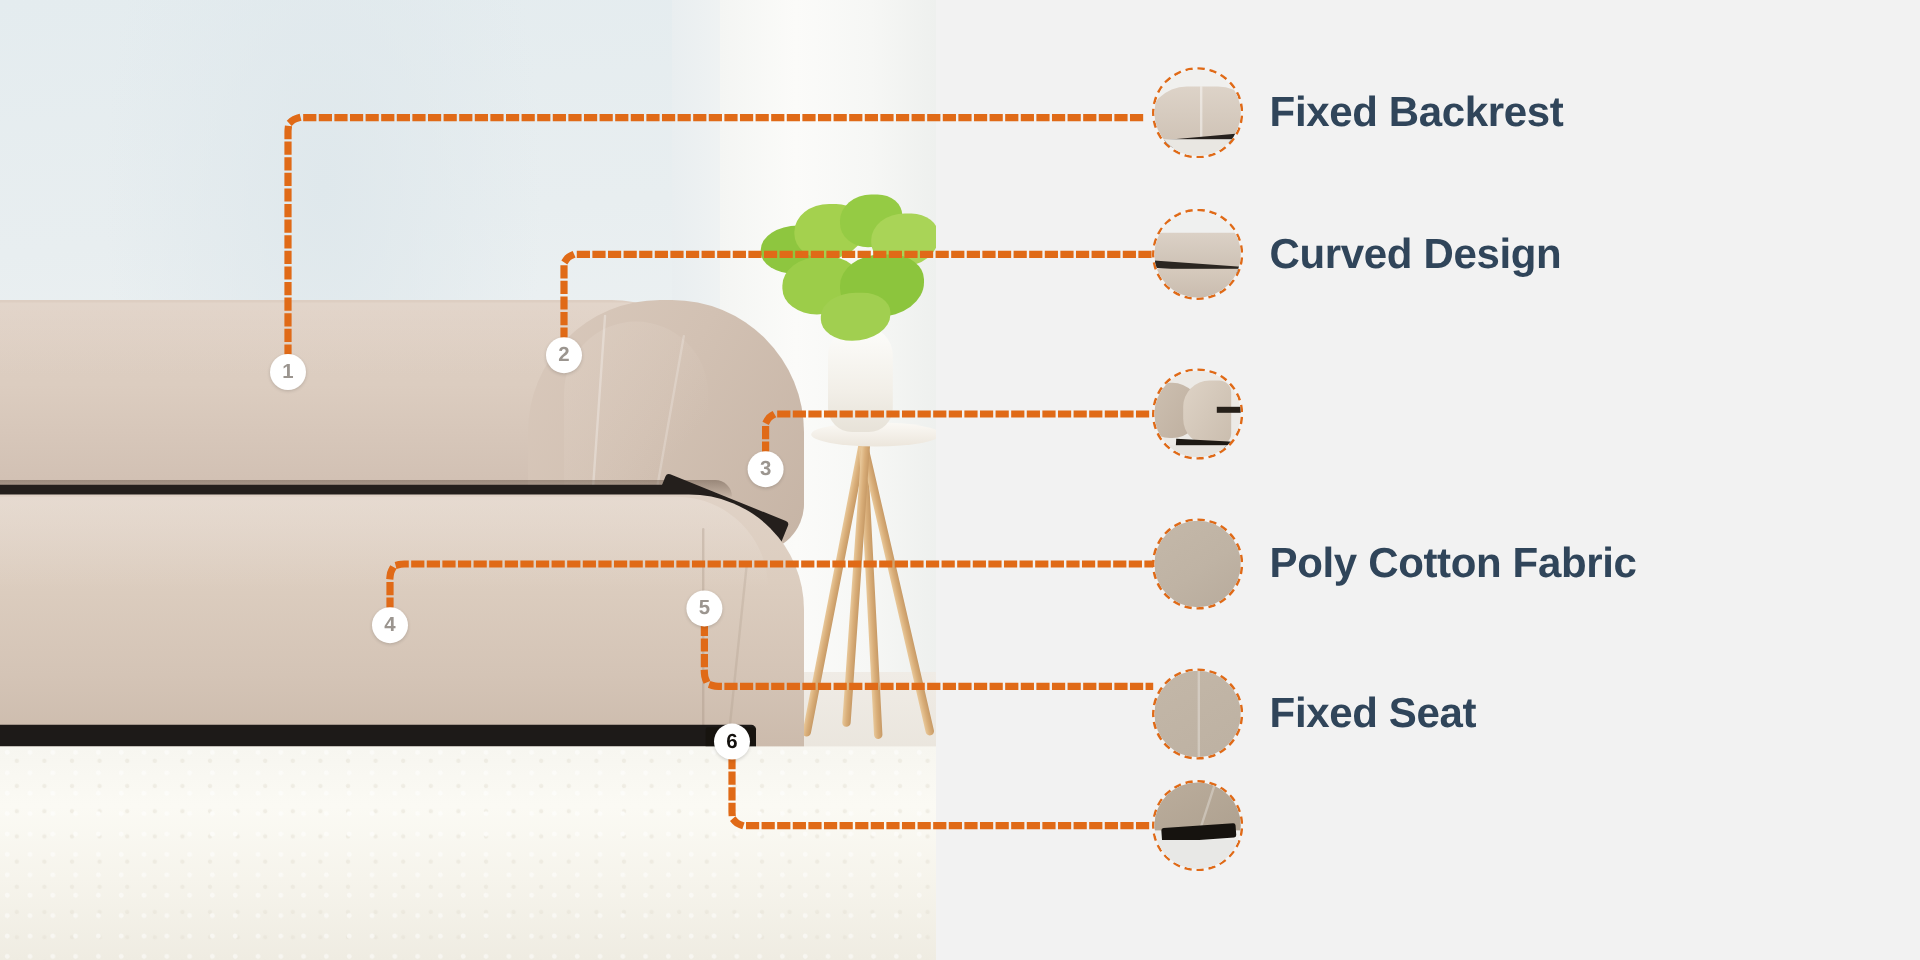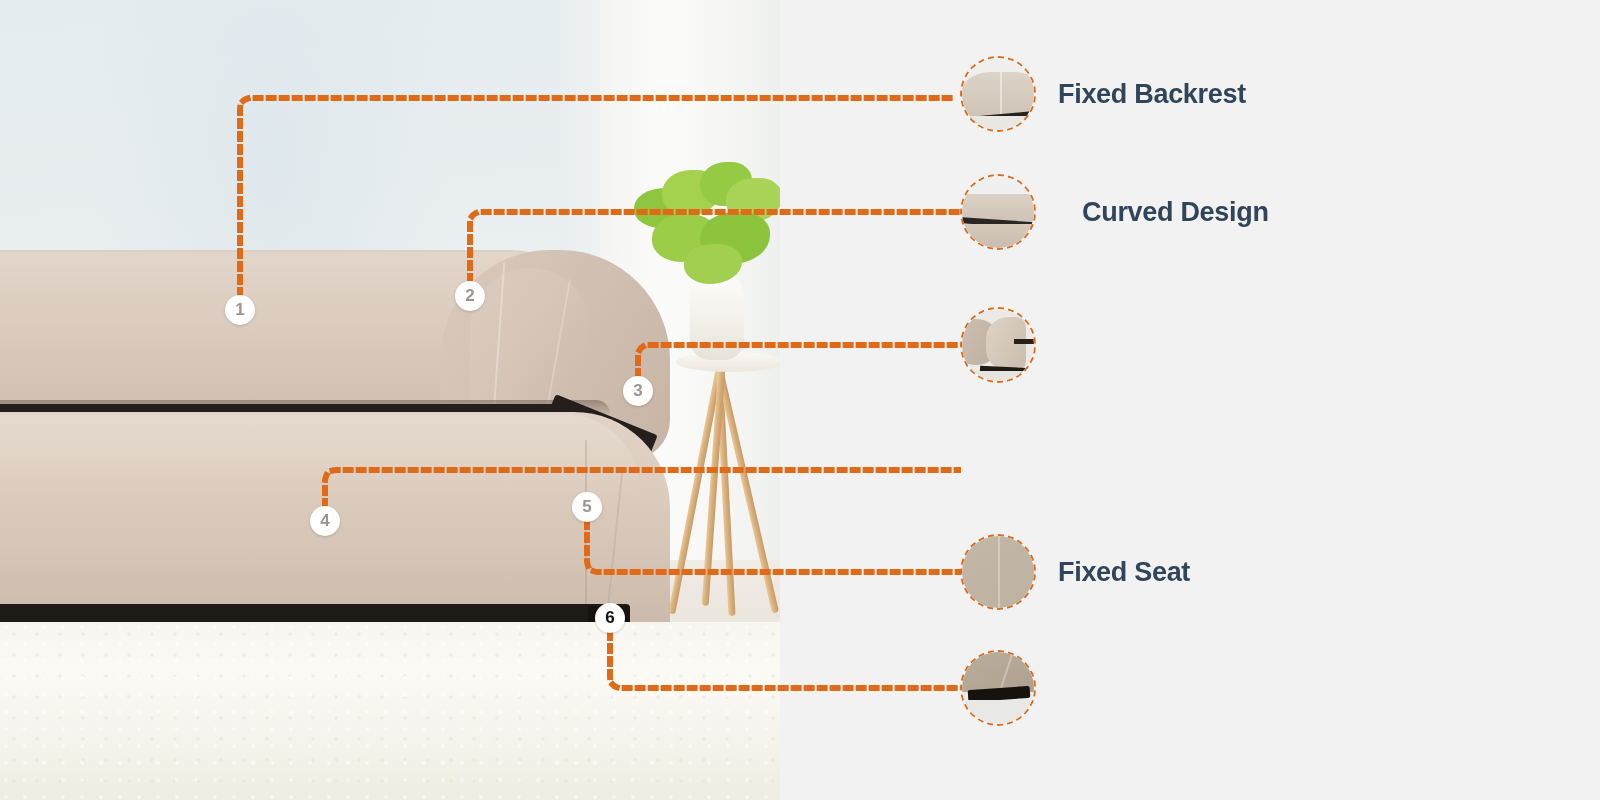--- a/index.html
+++ b/index.html
@@ -83,21 +83,21 @@
        background:linear-gradient(180deg,#fdfdfb 0%,#f2efe8 60%,#e7e2d8 100%);}
   .leaf{position:absolute;border-radius:50% 40% 55% 45%;}
 
   
   #panel{position:absolute;left:780px;top:0;width:820px;height:800px;background:#f2f2f2;}
   .row{position:absolute;left:0;height:96px;display:flex;align-items:center;}
   .thumb{position:relative;width:76px;height:76px;border-radius:50%;flex:0 0 76px;
          border:2px dashed #E06A17;box-sizing:border-box;overflow:hidden;
          background:#f4f4f4;}
   .thumb-inner{position:absolute;left:0;top:0;width:100%;height:100%;}
-  .lbl{margin-left:22px;font-size:27px;font-weight:bold;color:#30455a;
+  .lbl{margin-left:22px;font-size:35px;font-weight:bold;color:#30455a;
        letter-spacing:-.3px;white-space:nowrap;}
 
   
   .marker{position:absolute;width:30px;height:30px;border-radius:50%;background:#fff;
       display:flex;align-items:center;justify-content:center;
       font-size:17px;font-weight:bold;color:#9b958f;
       box-shadow:0 1px 3px rgba(0,0,0,.16);z-index:6;}
   .marker.dark{color:#14110e;}
   svg.lines{position:absolute;left:0;top:0;width:1600px;height:800px;z-index:4;
       pointer-events:none;}
@@ -173,21 +173,21 @@
           <div class="thumb-inner">
             <div style="position:absolute;inset:0;background:#f0f0ee"></div>
             <div style="position:absolute;left:-6px;top:14px;width:92px;height:46px;border-radius:46px 46px 18px 18px;background:linear-gradient(180deg,#ddd3c8 0%,#cfc3b6 100%)"></div>
             <div style="position:absolute;left:38px;top:14px;width:2px;height:44px;background:rgba(255,255,255,.45)"></div>
             <div style="position:absolute;left:-4px;top:56px;width:86px;height:7px;background:#26211d;border-radius:4px;transform:rotate(-5deg)"></div>
             <div style="position:absolute;left:0;bottom:0;width:100%;height:14px;background:#e9e7e2"></div>
           </div>
         </div>
         <div class="lbl">Fixed Backrest</div>
       </div>
-      <div class="row" style="top: 164px; left: 180px; gap: 24px;">
+      <div class="row" style="top: 164px; left: 180px;">
         <div class="thumb">
           <div class="thumb-inner">
             <div style="position:absolute;inset:0;background:#eff0ef"></div>
             <div style="position:absolute;left:-8px;top:18px;width:96px;height:30px;border-radius:18px;background:linear-gradient(180deg,#dbd1c6 0%,#cdc1b4 100%)"></div>
             <div style="position:absolute;left:-8px;top:44px;width:96px;height:6px;background:#2b2621;transform:rotate(4deg)"></div>
             <div style="position:absolute;left:-8px;top:48px;width:96px;height:30px;background:linear-gradient(180deg,#d6cabd 0%,#c6b9ab 100%)"></div>
           </div>
         </div>
         <div class="lbl">Curved Design</div>
       </div>
@@ -196,21 +196,29 @@
           <div class="thumb-inner">
             <div style="position:absolute;inset:0;background:#eceae6"></div>
             <div style="position:absolute;left:-10px;top:10px;width:48px;height:46px;border-radius:24px;background:linear-gradient(120deg,#cfc2b3 0%,#bdae9e 100%)"></div>
             <div style="position:absolute;left:24px;top:8px;width:40px;height:54px;border-radius:22px 10px 10px 22px;background:linear-gradient(120deg,#ded3c6 0%,#cabdae 100%)"></div>
             <div style="position:absolute;left:52px;top:30px;width:34px;height:5px;background:#262019"></div>
             <div style="position:absolute;left:18px;top:58px;width:52px;height:6px;background:#1d1913;transform:rotate(3deg)"></div>
             <div style="position:absolute;left:0;bottom:0;width:100%;height:10px;background:#e6e4df"></div>
           </div>
         </div>
       </div>
-      <div class="row" style="top: 524px; left: 180px; text-align: center;">
+      <div class="row" style="top: 422px; left: 180px;">
+        <div class="thumb">
+          <div class="thumb-inner">
+            <div style="position:absolute;inset:0;background:linear-gradient(145deg,#c4b8a9 0%,#bfb3a4 55%,#b8ab9c 100%)"></div>
+          </div>
+        </div>
+        <div class="lbl">Poly Cotton Fabric</div>
+      </div>
+      <div class="row" style="top: 547px; left: 180px; text-align: center;">
         <div class="thumb">
           <div class="thumb-inner">
             <div style="position:absolute;inset:0;background:linear-gradient(150deg,#c3b7a8 0%,#bdb1a2 100%)"></div>
             <div style="position:absolute;left:36px;top:0;width:2px;height:100%;background:rgba(255,255,255,.30)"></div>
           </div>
         </div>
         <div class="lbl">Fixed Seat</div>
       </div>
       <div class="row" style="top: 640px; left: 180px;">
         <div class="thumb">

